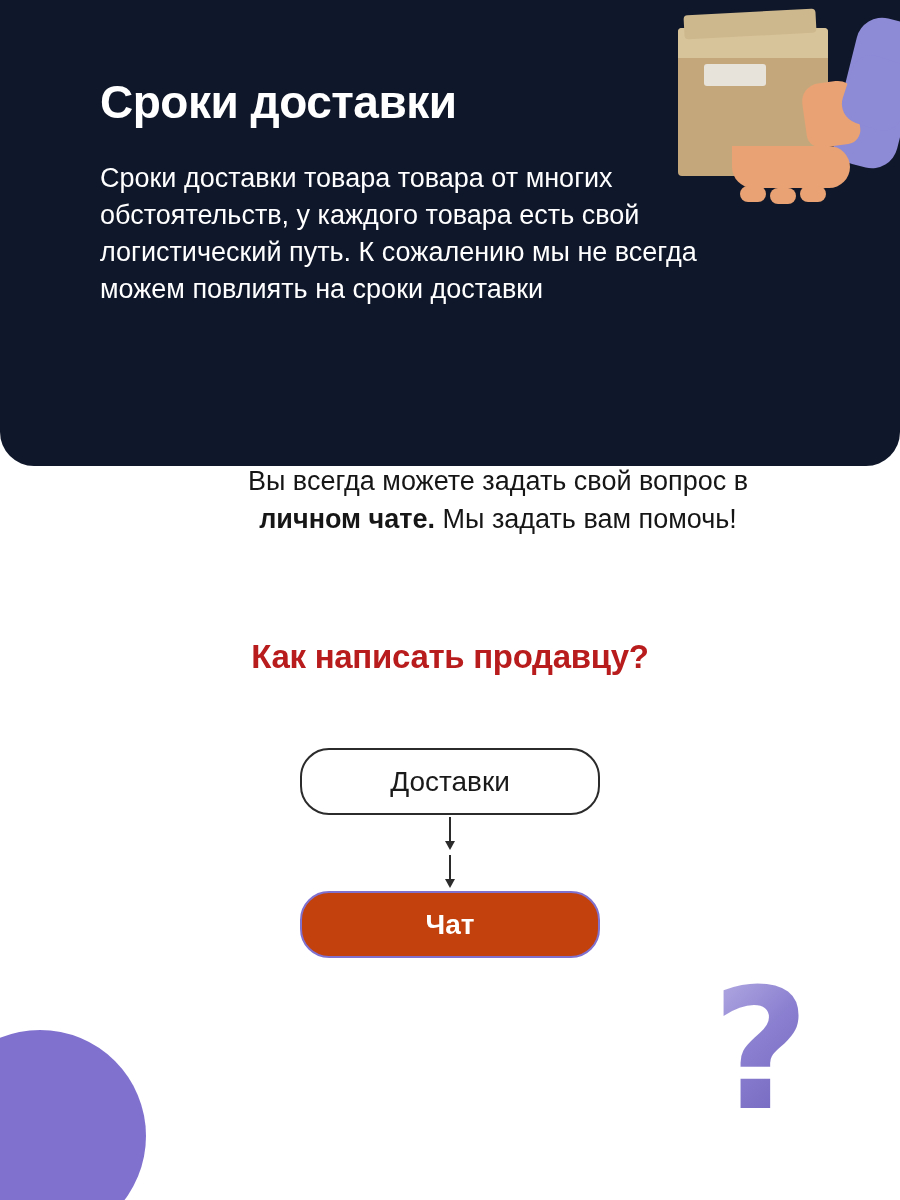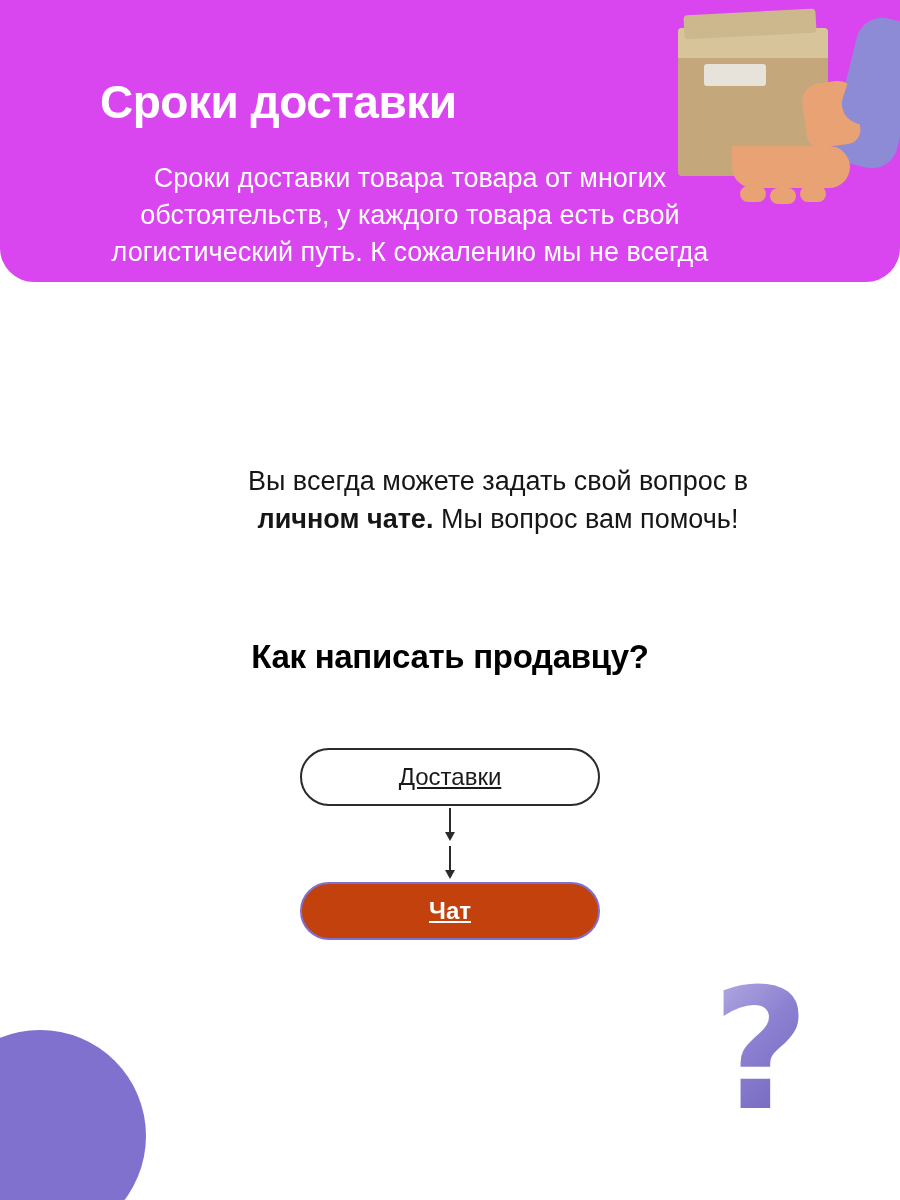--- a/index.html
+++ b/index.html
@@ -14,26 +14,25 @@
     overflow: hidden;
     position: relative;
   }
 
   
   .hero {
     position: absolute;
     top: 0;
     left: 0;
     width: 900px;
-    height: 282px;
-    background: #d946ef;
+    height: 466px;
+    background: #0f172a;
     border-bottom-left-radius: 34px;
     border-bottom-right-radius: 34px;
     overflow: hidden;
-    text-align: center;
   }
   .hero-title {
     position: absolute;
     left: 100px;
     top: 78px;
     font-size: 46px;
     font-weight: bold;
     color: #ffffff;
     letter-spacing: -0.5px;
     line-height: 1.05;
@@ -158,45 +157,44 @@
 
   
   .section-heading {
     position: absolute;
     top: 638px;
     left: 0;
     width: 900px;
     text-align: center;
     font-size: 33px;
     font-weight: bold;
-    color: #000000;
+    color: #b91c1c;
     letter-spacing: -0.3px;
   }
 
   
   .flow {
     position: absolute;
     top: 748px;
     left: 50%;
     transform: translateX(-50%);
     width: 300px;
   }
   .step {
     width: 300px;
-    height: 58px;
+    height: 67px;
     box-sizing: border-box;
     border: 2px solid #2b2b2b;
     border-radius: 29px;
     background: #ffffff;
     display: flex;
     align-items: center;
     justify-content: center;
-    font-size: 24px;
+    font-size: 28px;
     color: #1a1a1a;
-    text-decoration: underline;
   }
   .step.filled {
     background: #c2410c;
     border-color: #8171cf;
     color: #ffffff;
     font-weight: bold;
   }
   .connector {
     height: 38px;
     display: flex;
@@ -253,21 +251,21 @@
     <div class="sleeve-left"></div>
     <div class="hand-lower"></div>
     <div class="finger" style="left:70px; top:186px;"></div>
     <div class="finger" style="left:100px; top:188px;"></div>
     <div class="finger" style="left:130px; top:186px;"></div>
   </div>
 </div>
 
 <div class="mid-note">
   <span>Вы всегда можете задать свой вопрос в</span><br>
-  <b>личном чате.</b><span> Мы вопрос вам помочь!</span>
+  <b>личном чате.</b><span> Мы задать вам помочь!</span>
 </div>
 
 <div class="section-heading">Как написать продавцу?</div>
 
 <div class="flow">
   <div class="step">
     <span>Доставки</span>
   </div>
   <div class="connector">
     <svg width="14" height="34" viewBox="0 0 14 34" aria-hidden="true">

